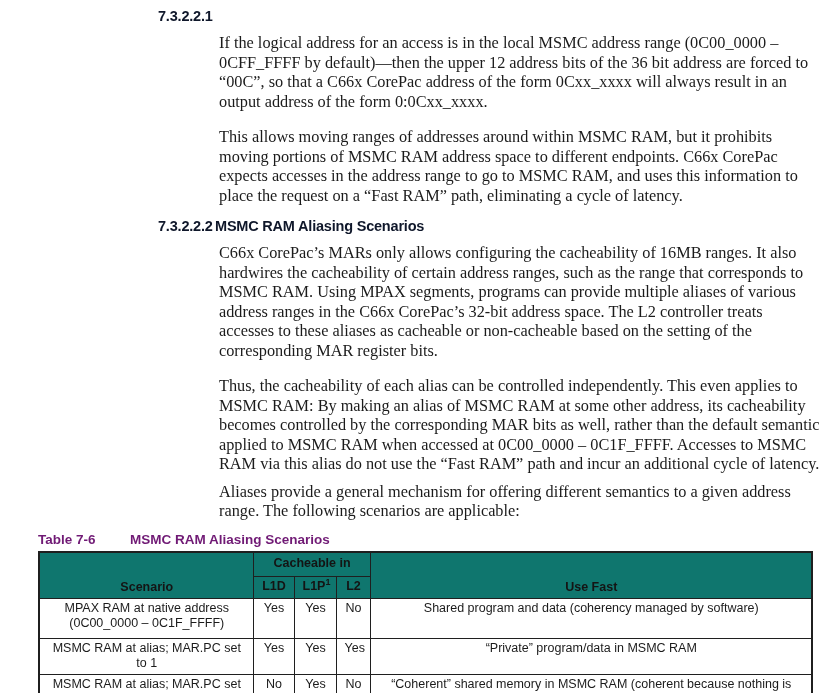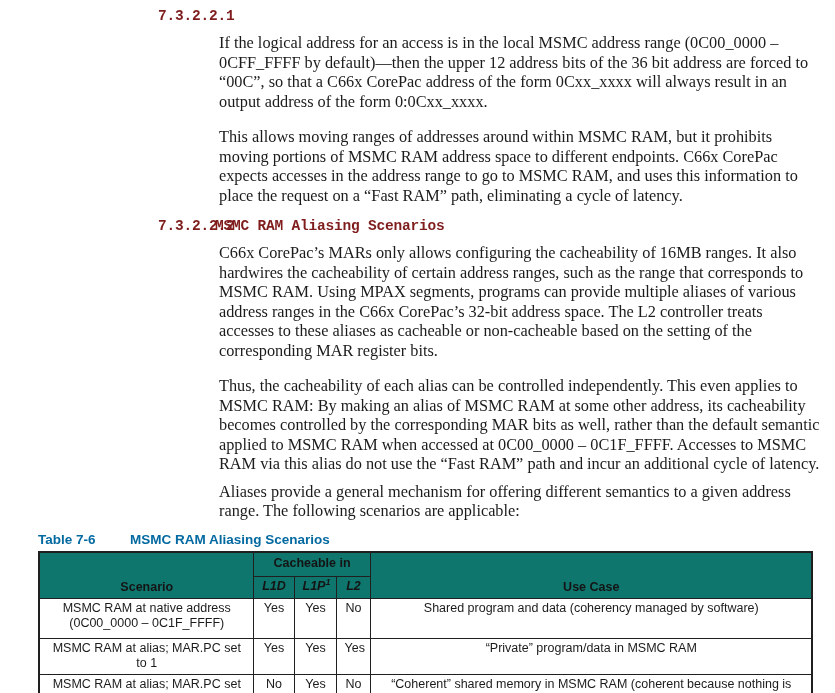--- a/index.html
+++ b/index.html
@@ -13,26 +13,26 @@
     height: 693px;
     background: #ffffff;
     color: #1b1b1b;
     font-family: "Liberation Serif", serif;
     overflow: hidden;
   }
   
   .sec-heading {
     display: flex;
     margin-left: 158px;
-    font-family: Liberation Mono, monospace;
+    font-family: Liberation Sans, sans-serif;
     font-weight: bold;
     font-size: 14.5px;
     line-height: 18px;
     letter-spacing: -0.2px;
-    color: #7f1d1d;
+    color: #0f172a;
   }
   .sec-heading .sec-num {
     flex: none;
     width: 57px;
   }
   .h1 { margin-top: 7px; }
   .h2 { margin-top: 12px; }
   
   .para {
     margin: 16px 0 0 219px;
@@ -46,21 +46,21 @@
   .p4 { }
   .p5 { margin-top: 8px; }
   
   .tbl-caption {
     display: flex;
     margin: 11px 0 0 38px;
     font-family: "Liberation Sans", sans-serif;
     font-weight: bold;
     font-size: 13.5px;
     line-height: 16px;
-    color: #0369a1;
+    color: #701a75;
   }
   .tbl-caption .cap-label {
     flex: none;
     width: 92px;
   }
   
   table.data-table {
     margin: 3px 0 0 38px;
     width: 775px;
     border-collapse: collapse;
@@ -85,21 +85,21 @@
     color: #141414;
   }
   th.group-h {
     text-align: center !important;
     vertical-align: middle !important;
     height: 18px;
   }
   th.span-h {
     vertical-align: bottom !important;
   }
-  thead tr.sub-row th { height: 16px; vertical-align: middle !important; font-style: italic; }
+  thead tr.sub-row th { height: 16px; vertical-align: middle !important; }
   tbody tr.row-tall td { height: 34px; }
   tbody tr.row-short td { height: 16px; }
   sup { font-size: 9px; line-height: 0; }
 </style>
 </head>
 <body>
 
 <div class="page">
 
   <div class="sec-heading h1">
@@ -128,31 +128,31 @@
       <col style="width:214px">
       <col style="width:41px">
       <col style="width:42px">
       <col style="width:34px">
       <col>
     </colgroup>
     <thead>
       <tr>
         <th rowspan="2" class="span-h">Scenario</th>
         <th colspan="3" class="group-h">Cacheable in</th>
-        <th rowspan="2" class="span-h">Use Case</th>
+        <th rowspan="2" class="span-h">Use Fast</th>
       </tr>
       <tr class="sub-row">
         <th>L1D</th>
         <th><span>L1P</span><sup>1</sup></th>
         <th>L2</th>
       </tr>
     </thead>
     <tbody>
       <tr class="row-tall">
-        <td>MSMC RAM at native address (0C00_0000 – 0C1F_FFFF)</td>
+        <td>MPAX RAM at native address (0C00_0000 – 0C1F_FFFF)</td>
         <td>Yes</td>
         <td>Yes</td>
         <td>No</td>
         <td>Shared program and data (coherency managed by software)</td>
       </tr>
       <tr class="row-short">
         <td>MSMC RAM at alias; MAR.PC set to 1</td>
         <td>Yes</td>
         <td>Yes</td>
         <td>Yes</td>

